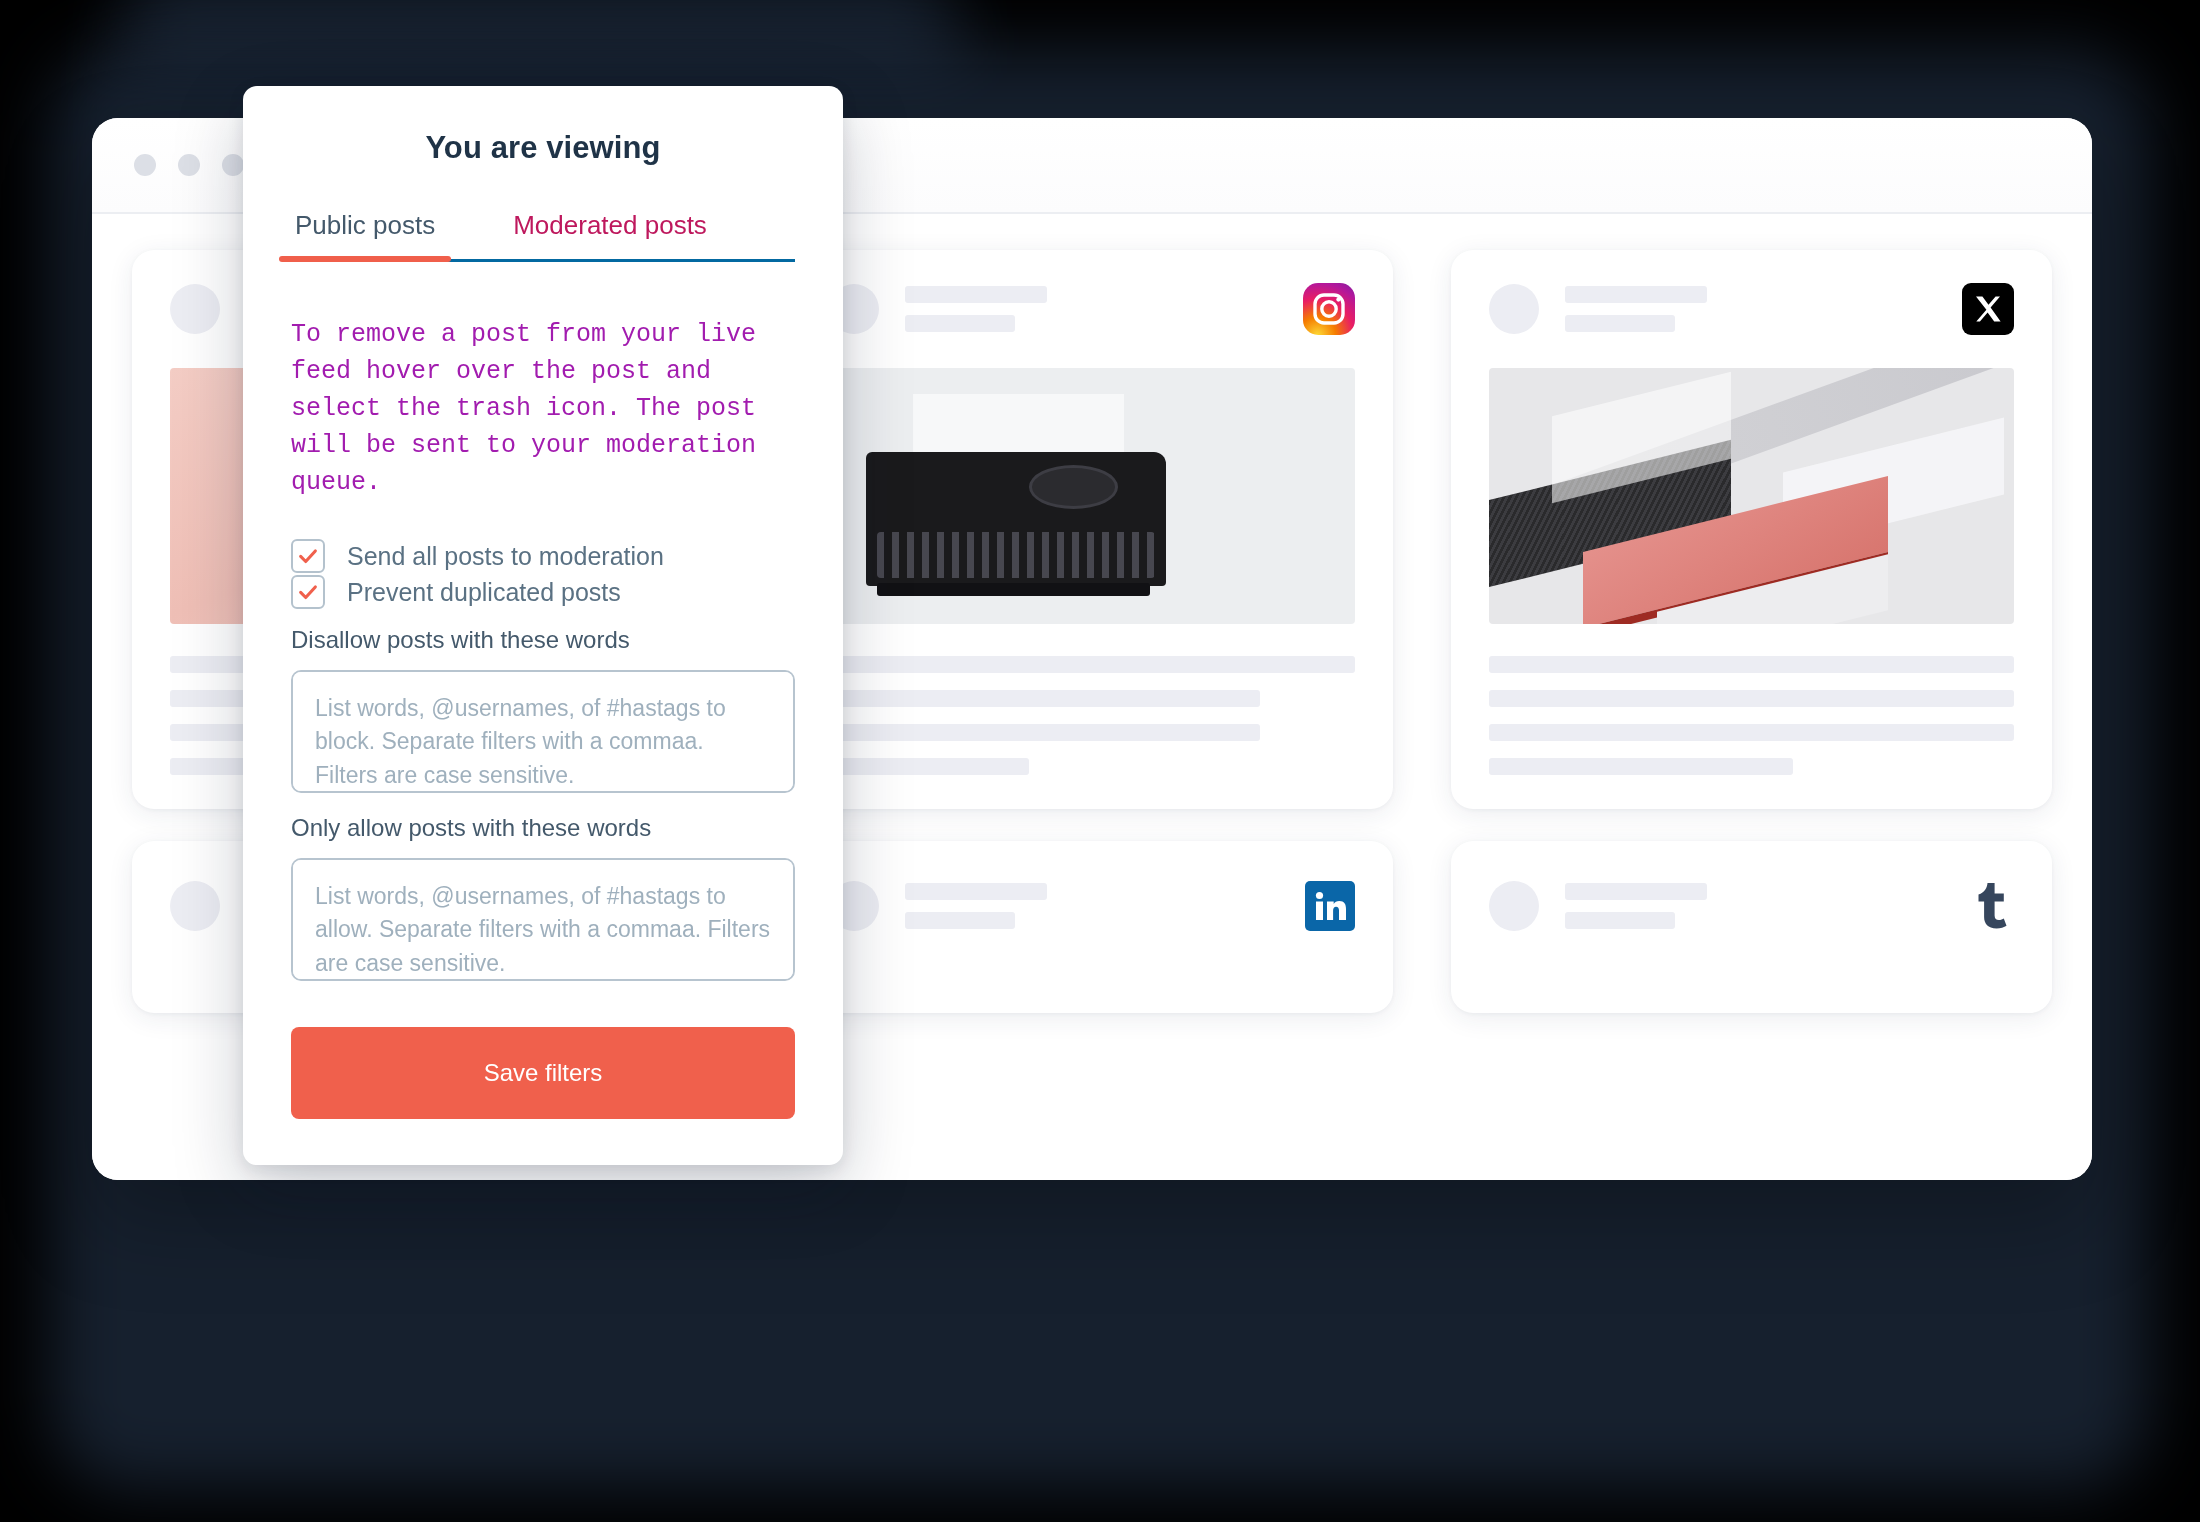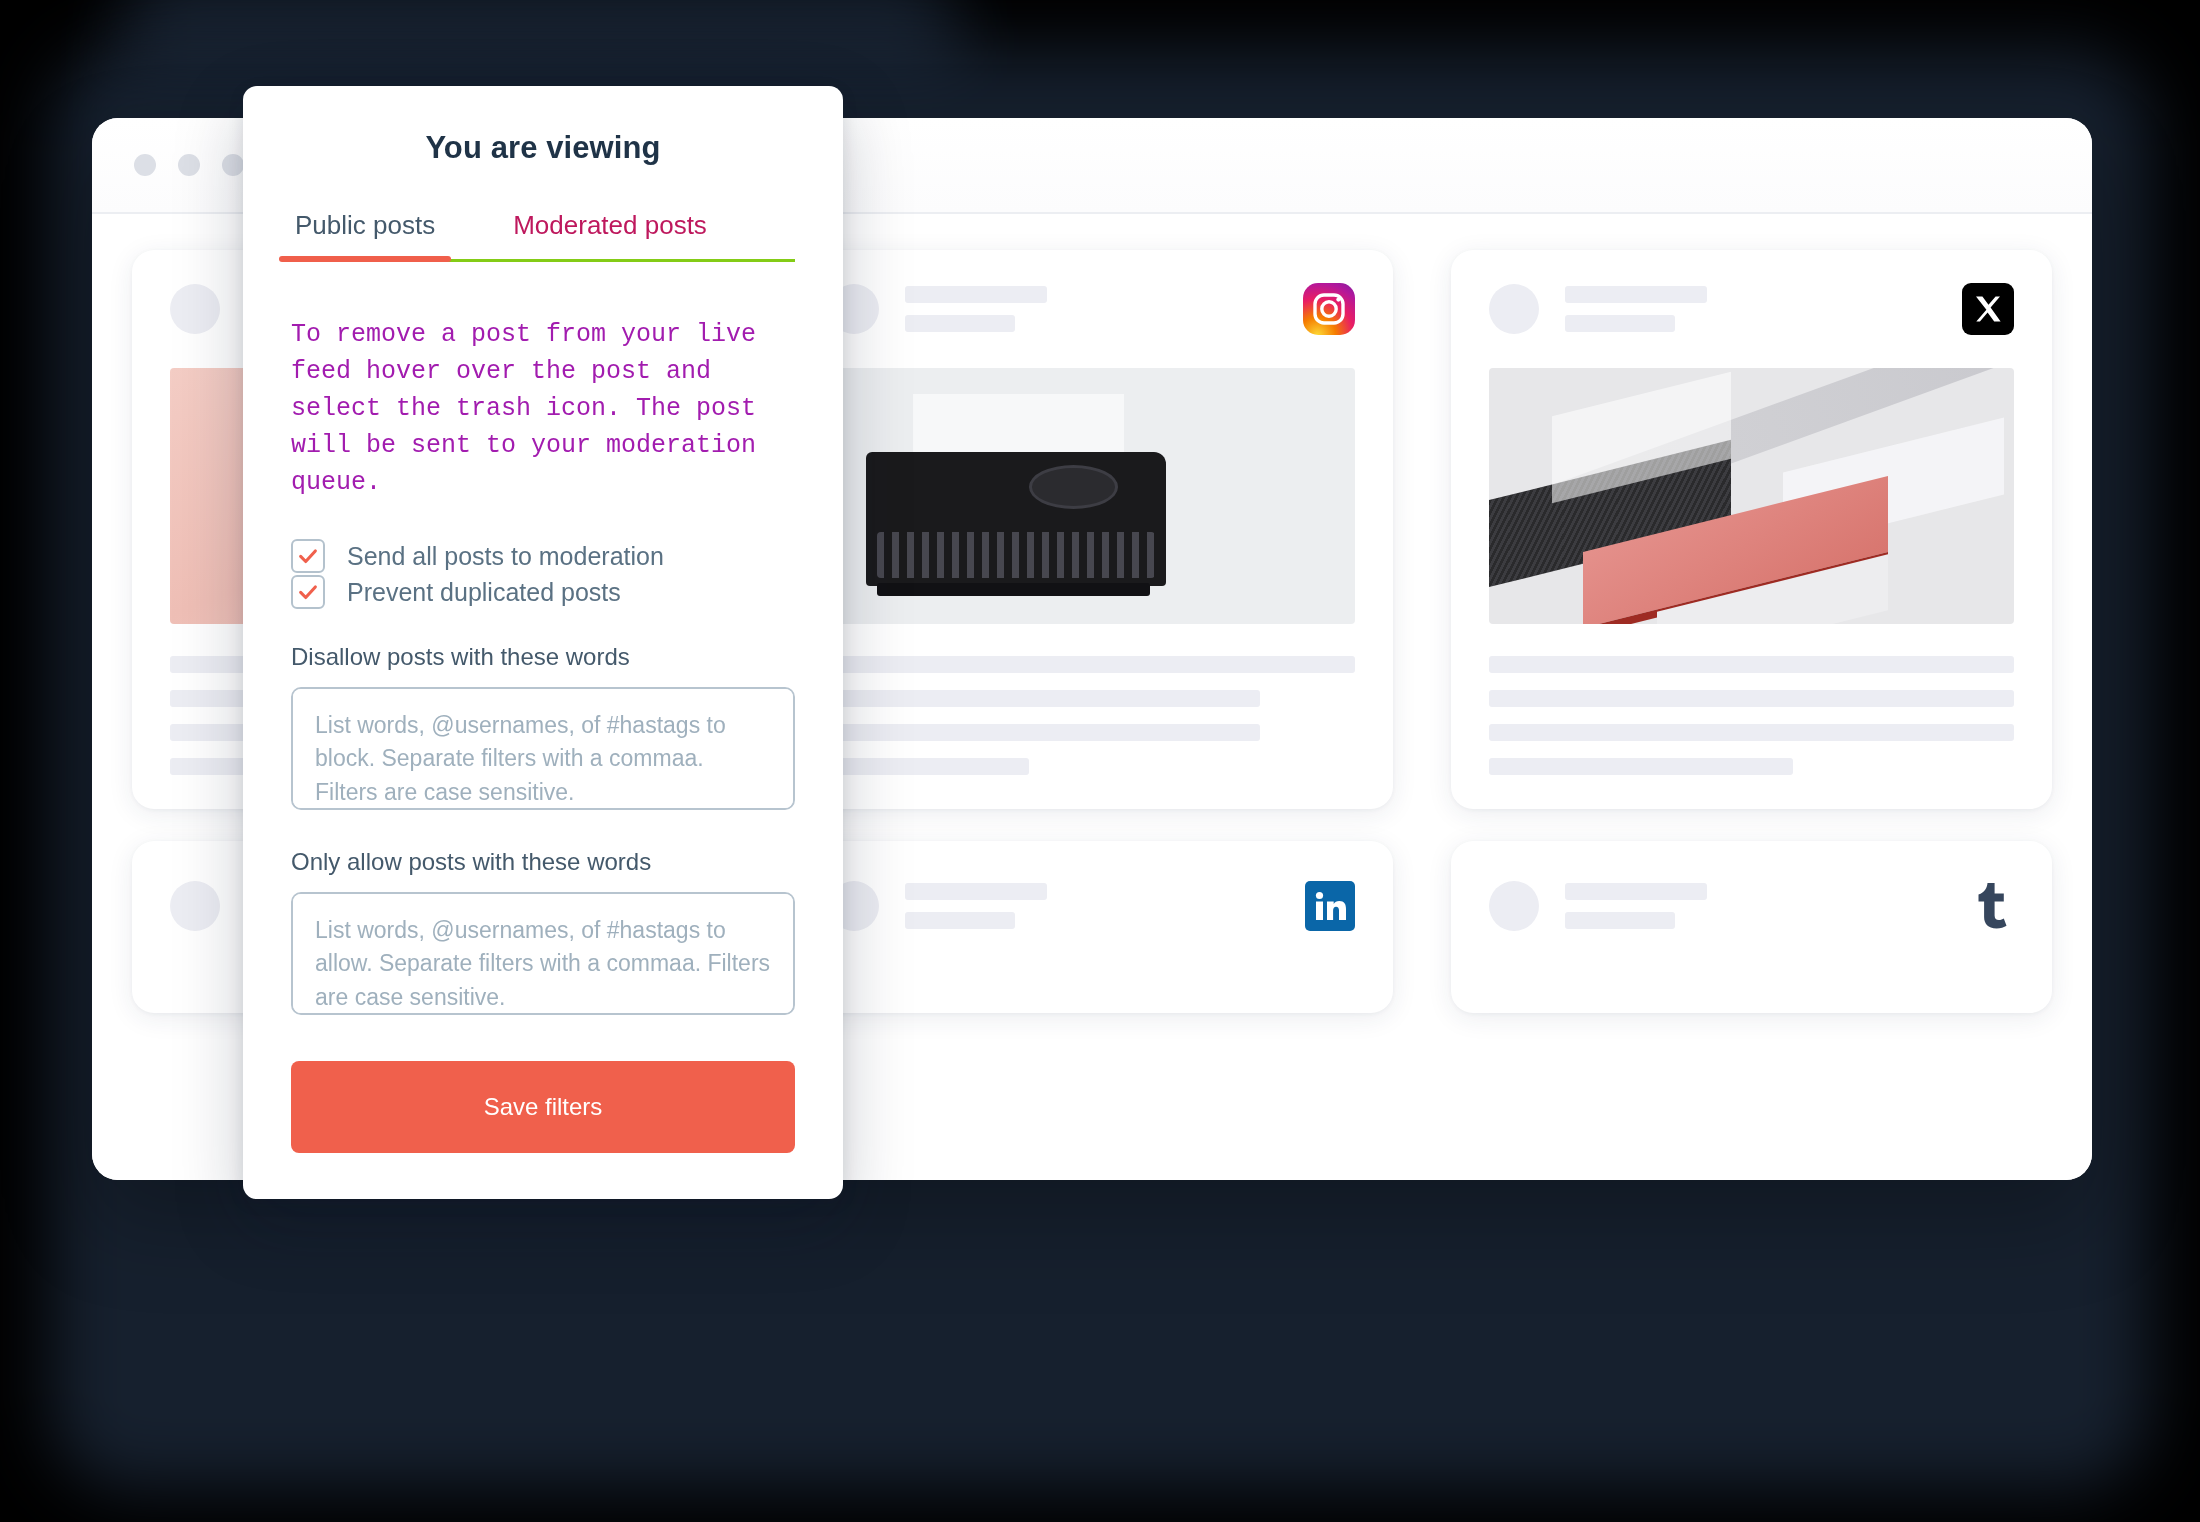--- a/index.html
+++ b/index.html
@@ -142,21 +142,21 @@
 
   #modal-title {
     text-align: center;
     font-size: 31px;
     font-weight: bold;
     color: #1f3347;
     letter-spacing: .1px;
     margin-bottom: 44px;
   }
 
-  #tabs { position: relative; display: flex; gap: 70px; border-bottom: 3px solid #84cc16; }
+  #tabs { position: relative; display: flex; gap: 70px; border-bottom: 3px solid #0369a1; }
   .tab {
     padding: 0 4px 18px 4px;
     font-size: 26px;
     color: #be185d;
     cursor: pointer;
     position: relative;
   }
   .tab.active { color: #44596b; }
   .tab.active::after {
     content: "";
@@ -181,21 +181,21 @@
   .cbox {
     width: 34px; height: 34px; flex: none;
     border: 2px solid #b4c2cd;
     border-radius: 6px;
     background: #fff;
     display: flex; align-items: center; justify-content: center;
   }
   .cbox svg { width: 22px; height: 22px; }
   .check-label { font-size: 25px; color: #5a7183; }
 
-  .field { margin-top: 34px; }
+  .field { margin-top: 17px; }
   .field-label { font-size: 24px; color: #44596b; margin-bottom: 16px; }
   .field textarea {
     width: 100%;
     height: 123px;
     border: 2px solid #b7c4cf;
     border-radius: 10px;
     padding: 20px 22px;
     font-family: "Liberation Sans", sans-serif;
     font-size: 23px;
     line-height: 1.45;

